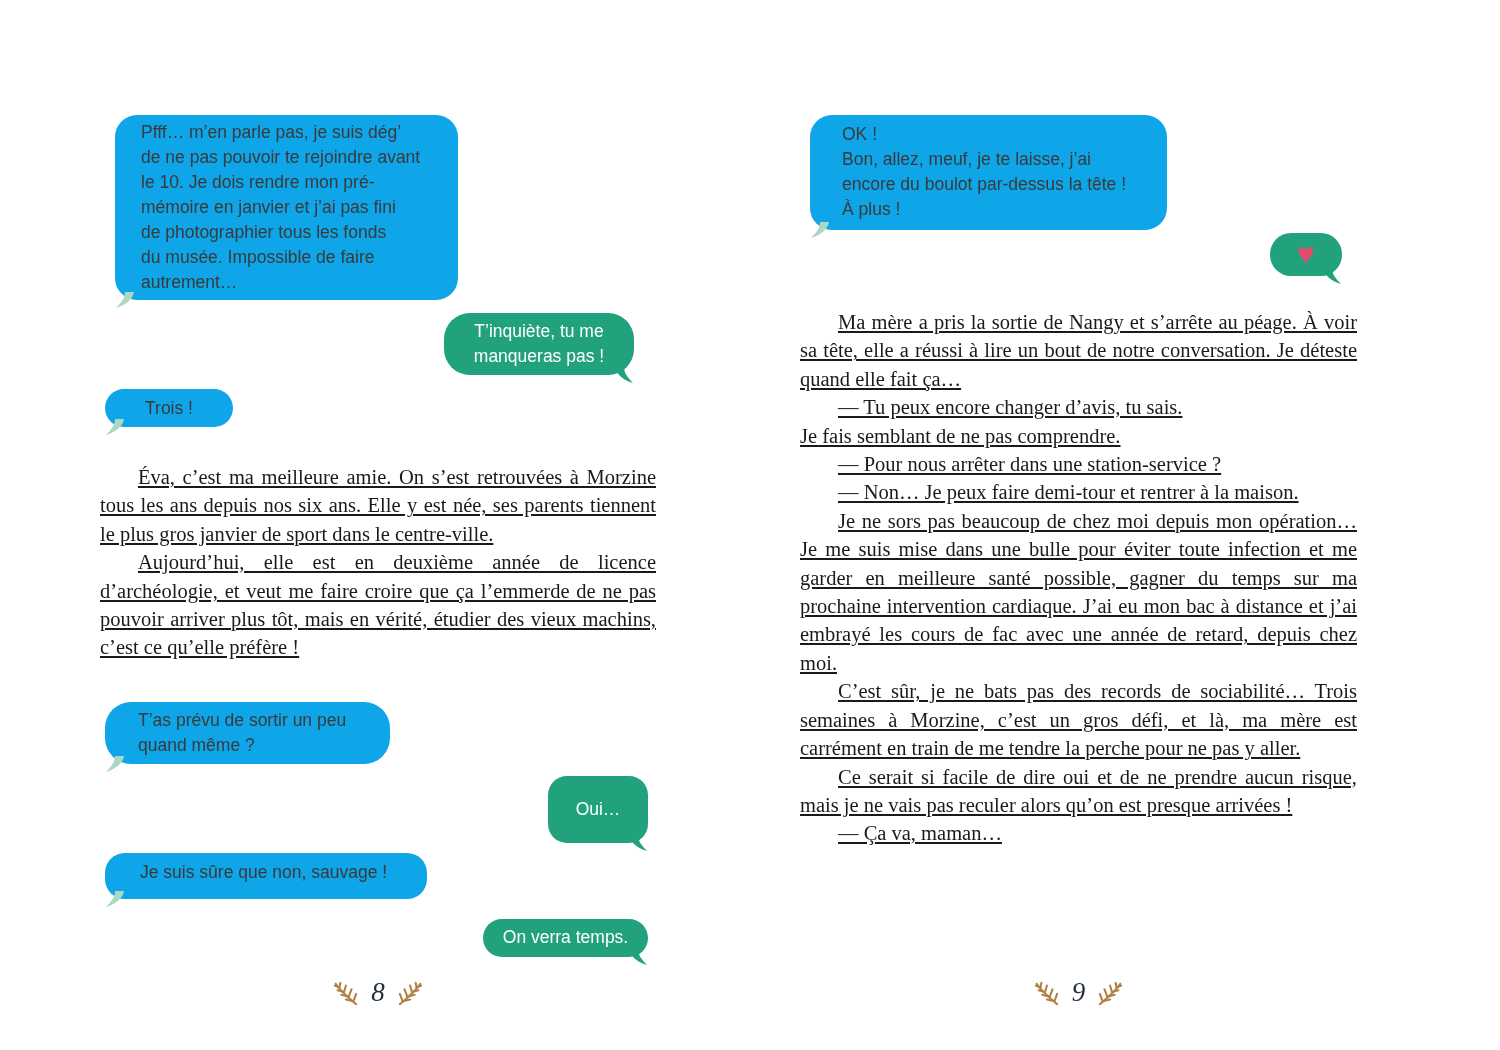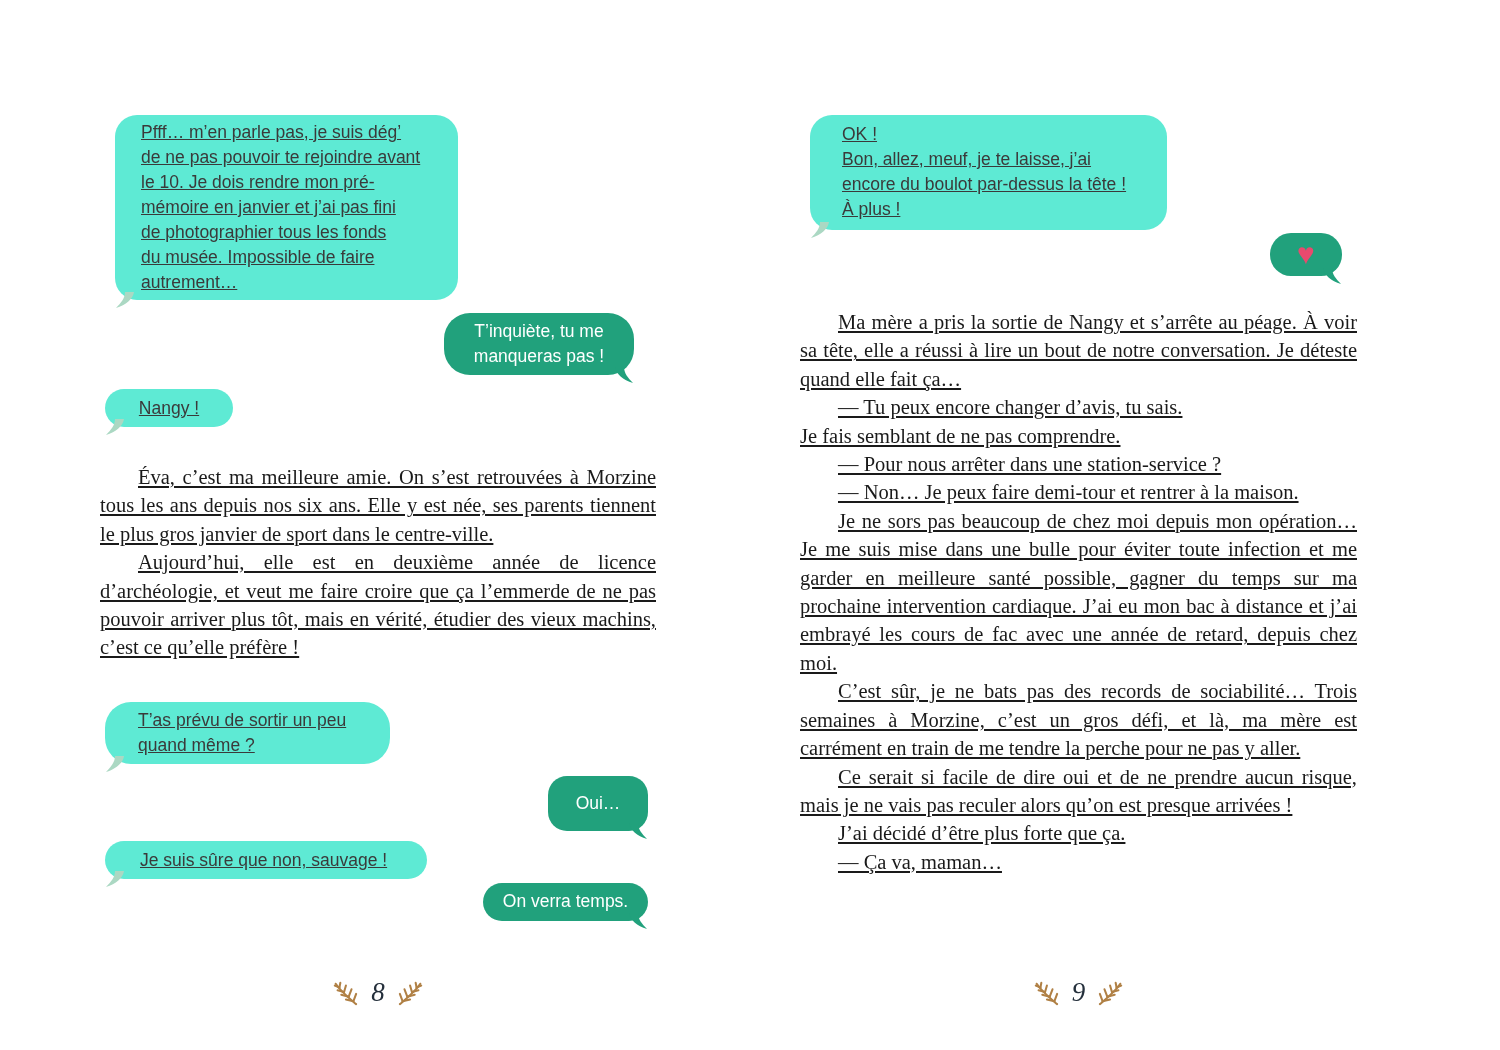--- a/index.html
+++ b/index.html
@@ -21,34 +21,34 @@
   .bubble {
     position: relative;
     box-sizing: border-box;
     font-size: 17.5px;
     line-height: 25px;
     color: #3a3a3a;
     border-radius: 22px;
     flex-shrink: 0;
   }
   .bubble .bubble-text { display: block; white-space: pre-line; }
-  .light { background: #5eead4; text-decoration: underline; }
+  .light { background: #0ea5e9; }
   .dark  { background: #21a17c; color: #ffffff; }
 
   .tail { position: absolute; bottom: -9px; width: 24px; height: 17px; }
   .t-left  { left: 1px;  fill: #abd8c3; }
   .t-right { right: 1px; fill: #21a17c; transform: scaleX(-1); }
 
   
   .b-l1 { margin: 115px 0 0 15px; width: 343px; padding: 5px 18px 5px 26px; }
   .b-l2 { margin: 13px 22px 0 0; align-self: flex-end; width: 190px; padding: 6px 10px; text-align: center; border-radius: 26px; }
   .b-l3 { margin: 14px 0 0 5px; width: 128px; padding: 6.5px 0; text-align: center; border-radius: 19px; }
   .b-l4 { margin: 40px 0 0 5px; width: 285px; padding: 6px 18px 6px 33px; border-radius: 26px; }
-  .b-l5 { margin: 12px 8px 0 0; align-self: flex-end; width: 100px; padding: 15px 0; text-align: center; border-radius: 19px; }
-  .b-l6 { margin: 10px 0 0 5px; width: 322px; padding: 7px 0 6px 35px; border-radius: 20px; }
+  .b-l5 { margin: 12px 8px 0 0; align-self: flex-end; width: 100px; padding: 21px 0; text-align: center; border-radius: 19px; }
+  .b-l6 { margin: 10px 0 16px 5px; width: 322px; padding: 7px 0 14px 35px; border-radius: 20px; }
   .b-l7 { margin: 4px 8px 0 0; align-self: flex-end; width: 165px; padding: 6.5px 0; text-align: center; border-radius: 19px; }
 
   
   .b-r1 { margin: 115px 0 0 10px; width: 357px; padding: 7px 18px 8px 32px; }
   .b-r2 { margin: 3px 15px 0 0; align-self: flex-end; width: 72px; height: 43px; border-radius: 21px;
           display: flex; align-items: center; justify-content: center; }
   .heart { color: #e84a6e; font-size: 30px; line-height: 1; transform: translateY(-1px); }
 
   
   .prose {
@@ -100,21 +100,21 @@
 
     <div class="bubble dark b-l2">
       <span class="bubble-text">T’inquiète, tu me
 manqueras pas !</span>
       <svg class="tail t-right" viewBox="0 0 24 17">
           <path d="M9 0 C9 6 5 11 0 16 C10 13 17 7 18 0 Z"></path>
         </svg>
     </div>
 
     <div class="bubble light b-l3">
-      <span class="bubble-text">Nangy !</span>
+      <span class="bubble-text">Trois !</span>
       <svg class="tail t-left" viewBox="0 0 24 17">
           <path d="M9 0 C9 6 5 11 0 16 C10 13 17 7 18 0 Z"></path>
         </svg>
     </div>
 
     <div class="prose prose-left">
       <p class="indent">Éva, c’est ma meilleure amie. On s’est retrouvées à Morzine tous les ans depuis nos six ans. Elle y est née, ses parents tiennent le plus gros janvier de sport dans le centre-ville.</p>
       <p class="indent">Aujourd’hui, elle est en deuxième année de licence d’archéologie, et veut me faire croire que ça l’emmerde de ne pas pouvoir arriver plus tôt, mais en vérité, étudier des vieux machins, c’est ce qu’elle préfère !</p>
     </div>
 
@@ -199,21 +199,20 @@
 
     <div class="prose prose-right">
       <p class="indent">Ma mère a pris la sortie de Nangy et s’arrête au péage. À voir sa tête, elle a réussi à lire un bout de notre conversation. Je déteste quand elle fait ça…</p>
       <p class="indent">— Tu peux encore changer d’avis, tu sais.</p>
       <p>Je fais semblant de ne pas comprendre.</p>
       <p class="indent">— Pour nous arrêter dans une station-service ?</p>
       <p class="indent">— Non… Je peux faire demi-tour et rentrer à la maison.</p>
       <p class="indent">Je ne sors pas beaucoup de chez moi depuis mon opération… Je me suis mise dans une bulle pour éviter toute infection et me garder en meilleure santé possible, gagner du temps sur ma prochaine intervention cardiaque. J’ai eu mon bac à distance et j’ai embrayé les cours de fac avec une année de retard, depuis chez moi.</p>
       <p class="indent">C’est sûr, je ne bats pas des records de sociabilité… Trois semaines à Morzine, c’est un gros défi, et là, ma mère est carrément en train de me tendre la perche pour ne pas y aller.</p>
       <p class="indent">Ce serait si facile de dire oui et de ne prendre aucun risque, mais je ne vais pas reculer alors qu’on est presque arrivées !</p>
-      <p class="indent">J’ai décidé d’être plus forte que ça.</p>
       <p class="indent">— Ça va, maman…</p>
     </div>
 
     <div class="footer">
       <svg class="leaf" viewBox="0 0 28 28">
         <g stroke="#b08045" stroke-width="2.2" fill="none" stroke-linecap="round">
           <path d="M26 26 C19 20 9 12 4 4"></path>
           <path d="M23 23 L26 15"></path>
             <path d="M23 23 L15 21"></path>
           <path d="M18 18 L21 10"></path>

